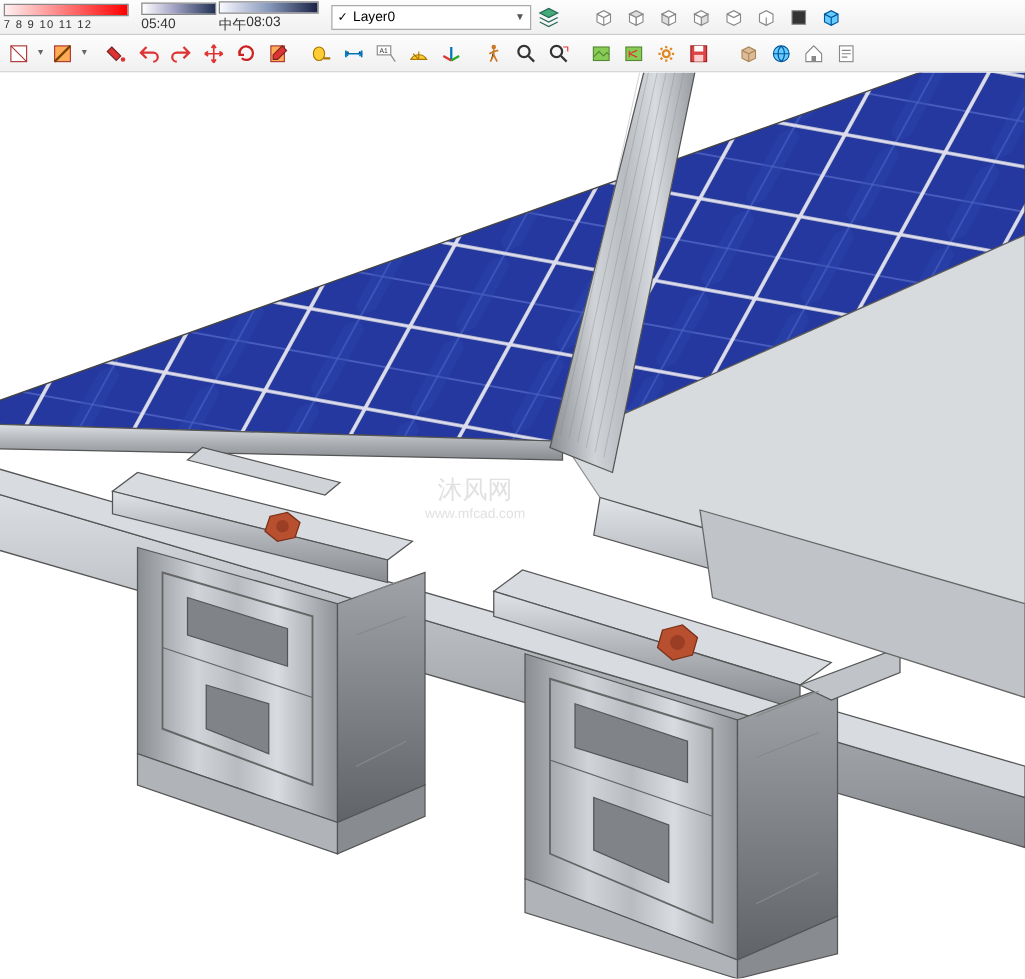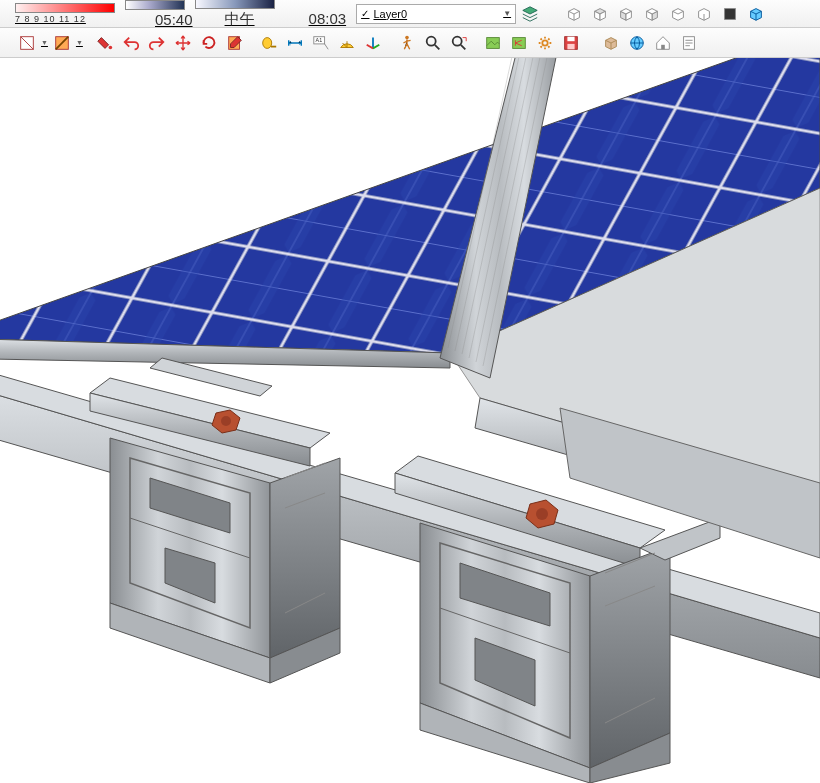--- a/index.html
+++ b/index.html
@@ -11,23 +11,22 @@
   background: #fff;
   overflow: hidden;
   position: relative;
 }
 .toolbar-row {
   display: flex;
   align-items: center;
   height: 28px;
   background: linear-gradient(#fdfdfd, #f0f0f0);
   border-bottom: 1px solid #ccc;
-  padding: 0 15px;
+  padding: 0 3px;
   gap: 2px;
-  text-decoration: underline;
 }
 .toolbar-row.row2 { height: 30px; }
 .icon-btn {
   width: 24px;
   height: 24px;
   display: flex;
   align-items: center;
   justify-content: center;
   border-radius: 2px;
   cursor: pointer;
@@ -47,21 +46,21 @@
 .layer-combo .drop { margin-left: auto; color: #555; font-size: 8px; }
 .gradient-bar {
   height: 10px;
   width: 100px;
   border: 1px solid #888;
 }
 .grad-red { background: linear-gradient(to right, #fff0f0, #ff0000); }
 .grad-blue { background: linear-gradient(to right, #fff, #aaaacc 40%, #223355); }
 .grad-blue2 { background: linear-gradient(to right, #f8f8ff, #8899bb 50%, #1a2244); }
 .ticks { font-size: 9px; color: #333; letter-spacing: 1px; white-space: nowrap; }
-.time-label { font-size: 15px; color: #333; margin-left: 30px; }
+.time-label { font-size: 11px; color: #333; }
 .stack { display: flex; flex-direction: column; align-items: flex-start; gap: 1px; }
 .viewport {
   position: absolute;
   left: 0;
   top: 58px;
   width: 820px;
   height: 725px;
   background: #fff;
   overflow: hidden;
 }
@@ -88,21 +87,21 @@
   </div>
   <div class="sep"></div>
   <div class="stack">
     <div class="gradient-bar grad-blue" style="width:60px"></div>
     <div style="display:flex;gap:18px">
       <span class="time-label">05:40</span>
     </div>
   </div>
   <div class="stack">
     <div class="gradient-bar grad-blue2" style="width:80px"></div>
-    <div style="display:flex;gap:24px">
+    <div style="display:flex;">
       <span class="time-label">中午</span>
       <span class="time-label">08:03</span>
     </div>
   </div>
   <div class="sep"></div>
   <div class="layer-combo">
     <span class="check">✓</span>
     <span>Layer0</span>
     <span class="drop">▼</span>
   </div>
@@ -410,13 +409,17 @@
   <g stroke="#888" stroke-width="0.5" opacity="0.6">
     <line x1="448" y1="290" x2="515" y2="-15"></line>
     <line x1="455" y1="293" x2="522" y2="-15"></line>
     <line x1="462" y1="296" x2="529" y2="-15"></line>
     <line x1="469" y1="300" x2="536" y2="-15"></line>
     <line x1="476" y1="304" x2="543" y2="-15"></line>
     <line x1="483" y1="308" x2="550" y2="-15"></line>
   </g>
 
 </svg>
+<div class="watermark">
+  <span>沐风网</span>
+  <span class="sub">www.mfcad.com</span>
 </div>
+</div>
 
 </body></html>

